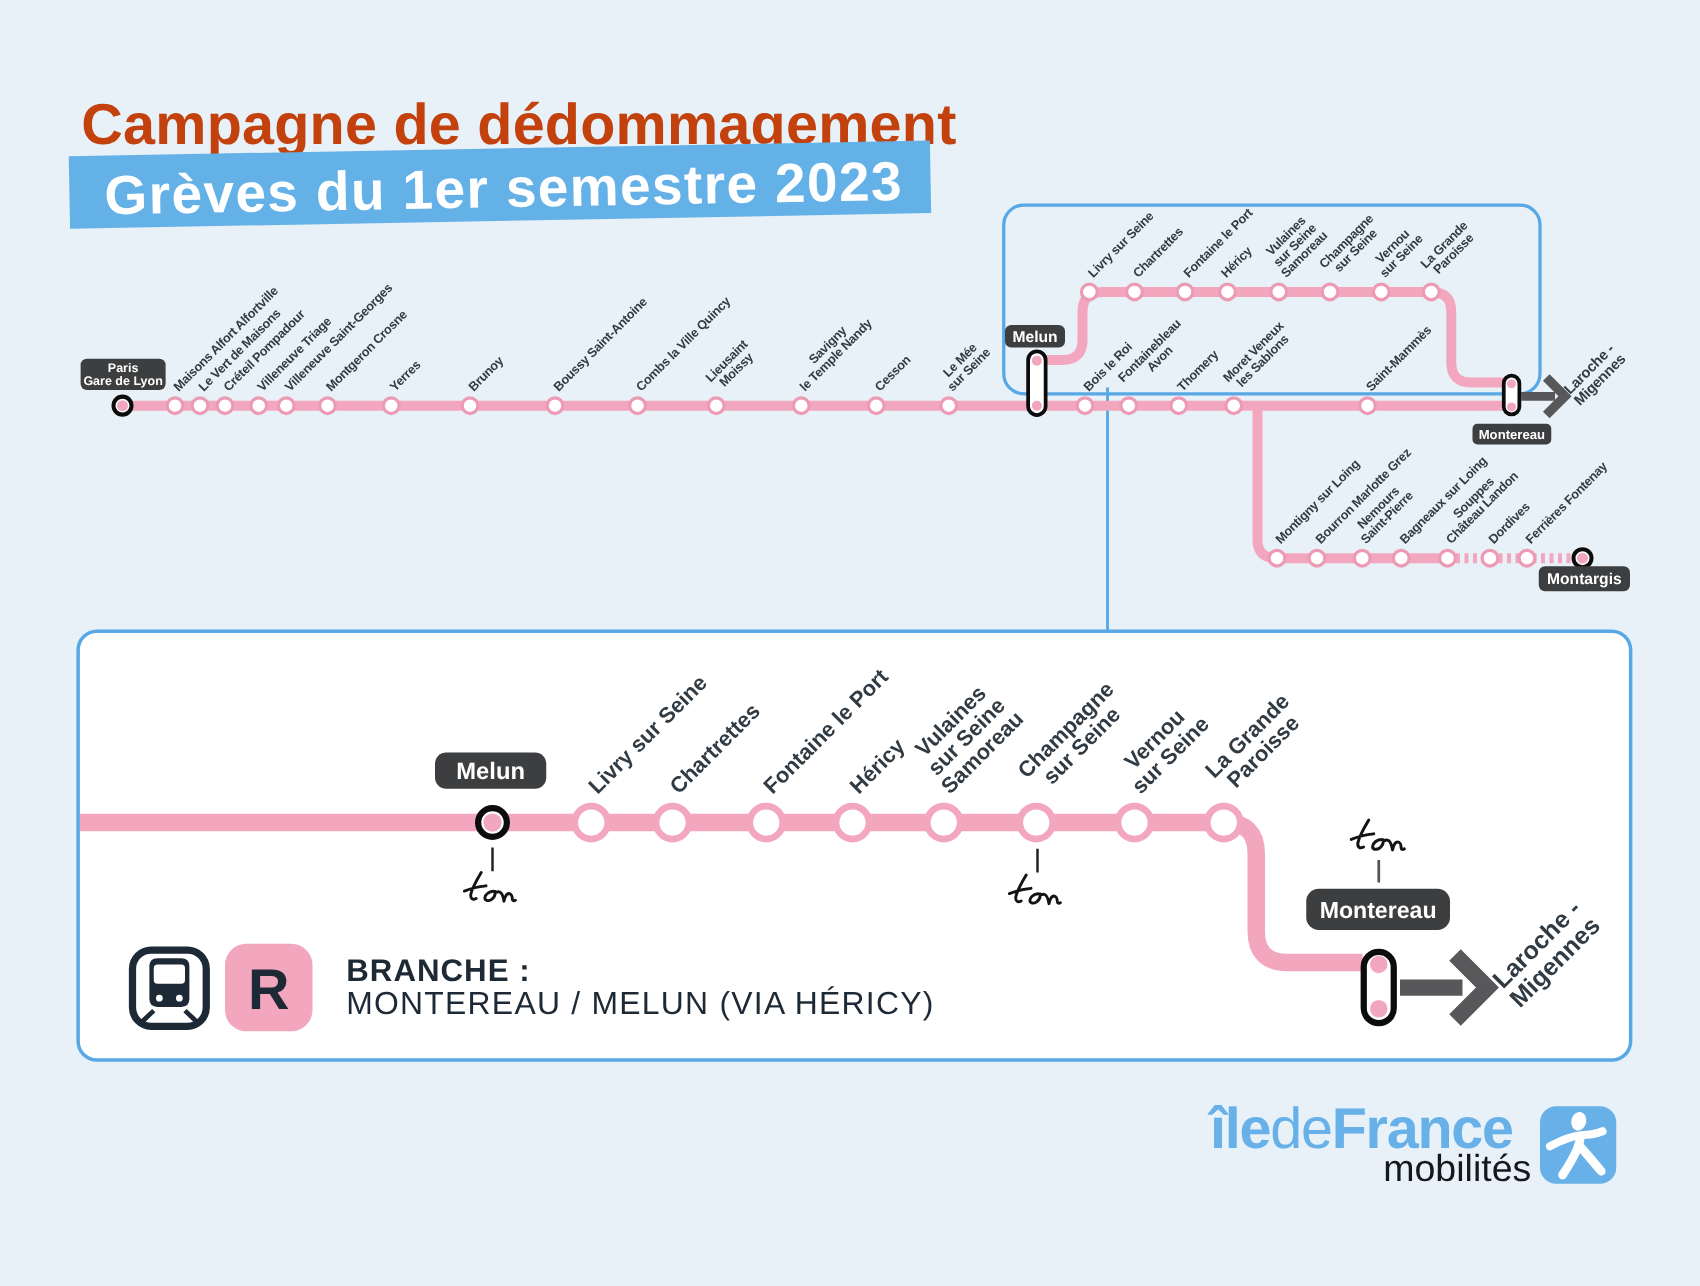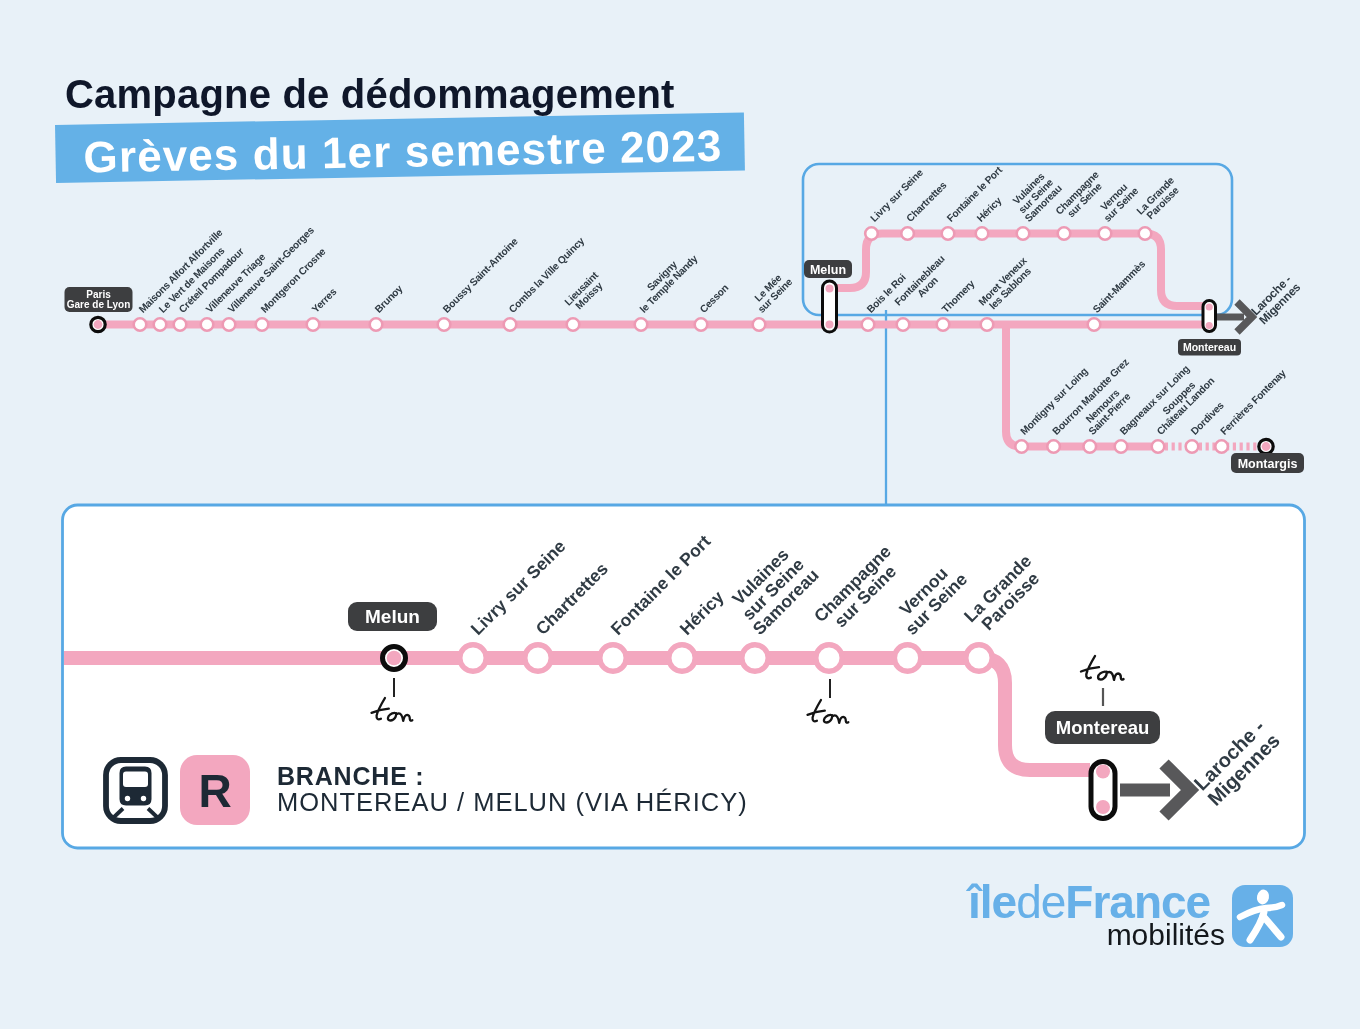--- a/index.html
+++ b/index.html
@@ -1,19 +1,19 @@
 <!DOCTYPE html>
 <html><head><meta charset="utf-8">
 <style>
 html,body{margin:0;padding:0;}
 body{width:1360px;height:1029px;background:#e8f1f8;overflow:hidden;font-family:"Liberation Sans",sans-serif;}
 .abs{position:absolute;}
 </style></head>
 <body>
-<div class="abs" style="left:65px;top:72px;font-size:40px;font-weight:bold;color:#0f172a;letter-spacing:0.2px;">Campagne de dédommagement</div>
+<div class="abs" style="left:65px;top:72px;font-size:46px;font-weight:bold;color:#c2410c;letter-spacing:0.2px;">Campagne de dédommagement</div>
 <div class="abs" style="left:55px;top:125px;width:689px;height:58px;line-height:58px;background:#64b1e7;transform:rotate(-1.04deg);transform-origin:left top;font-size:44px;font-weight:bold;color:#fff;letter-spacing:1.1px;"><span style="margin-left:28px;position:relative;top:4px;display:inline-block;">Grèves du 1er semestre 2023</span></div>
 <svg class="abs" style="left:0;top:0" width="1360" height="1029" viewBox="0 0 1360 1029" font-family="Liberation Sans, sans-serif">
 <line x1="886" y1="310" x2="886" y2="506" stroke="#57a8e4" stroke-width="2.3"></line>
 <rect x="803" y="164" width="429" height="151" rx="16" fill="none" stroke="#57a8e4" stroke-width="2.6"></rect>
 <path d="M98,324.5 H1209" stroke="#f3a7bf" stroke-width="8" fill="none"></path>
 <path d="M829,288 H850 Q866,288 866,272 V249.5 Q866,233.5 882,233.5 H1145 Q1161,233.5 1161,249.5 V290 Q1161,306 1177,306 H1205" stroke="#f3a7bf" stroke-width="8" fill="none"></path>
 <path d="M1006,324.5 V431.5 Q1006,446.5 1021,446.5 H1158" stroke="#f3a7bf" stroke-width="8" fill="none"></path>
 <path d="M1158,446.5 H1262" stroke="#f3a7bf" stroke-width="8" fill="none" stroke-dasharray="3.2,3.6"></path>
 <path d="M1217,317 H1244" stroke="#58585a" stroke-width="7" fill="none"></path>
 <path d="M1237,302 L1252,317 L1237,332" stroke="#58585a" stroke-width="7.5" fill="none" stroke-linejoin="miter"></path>

